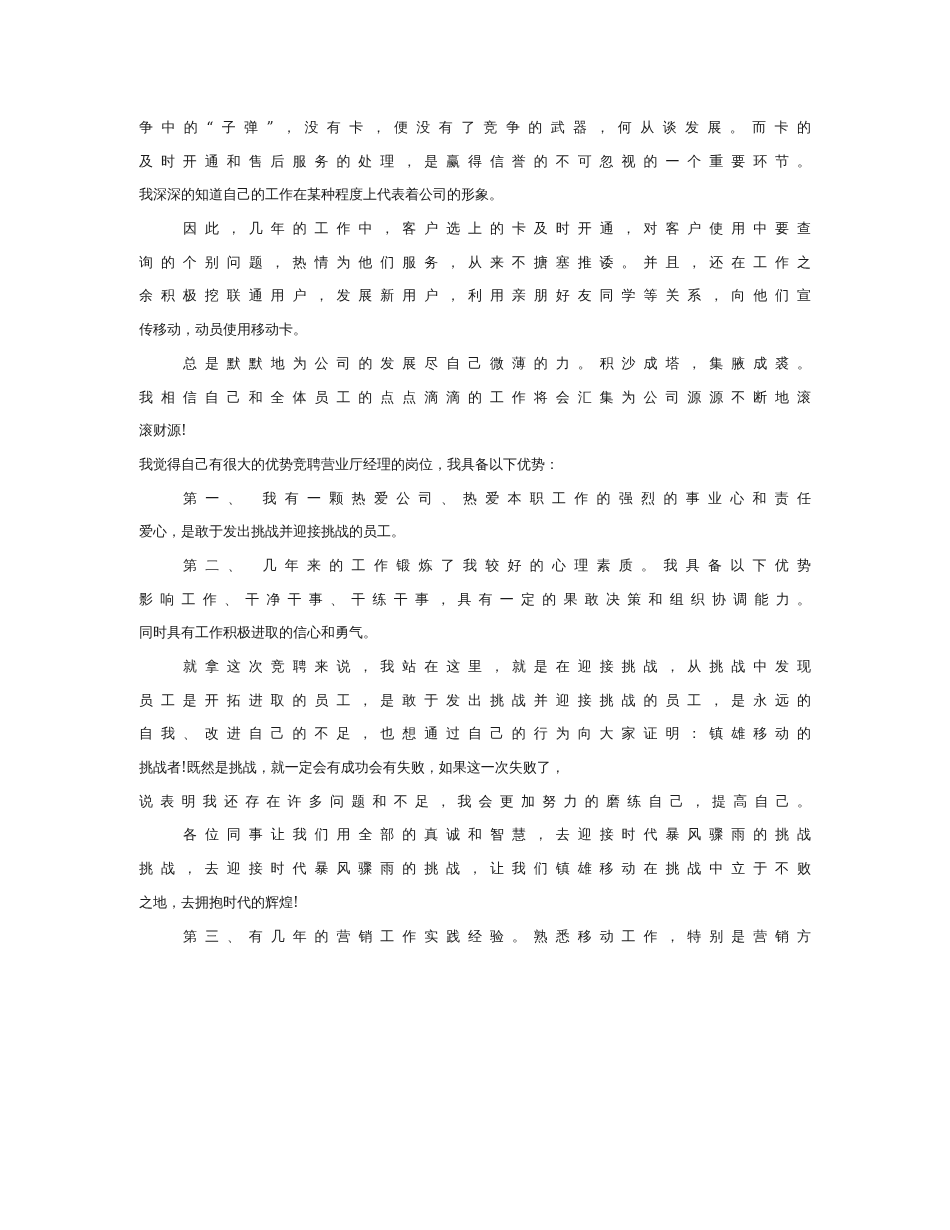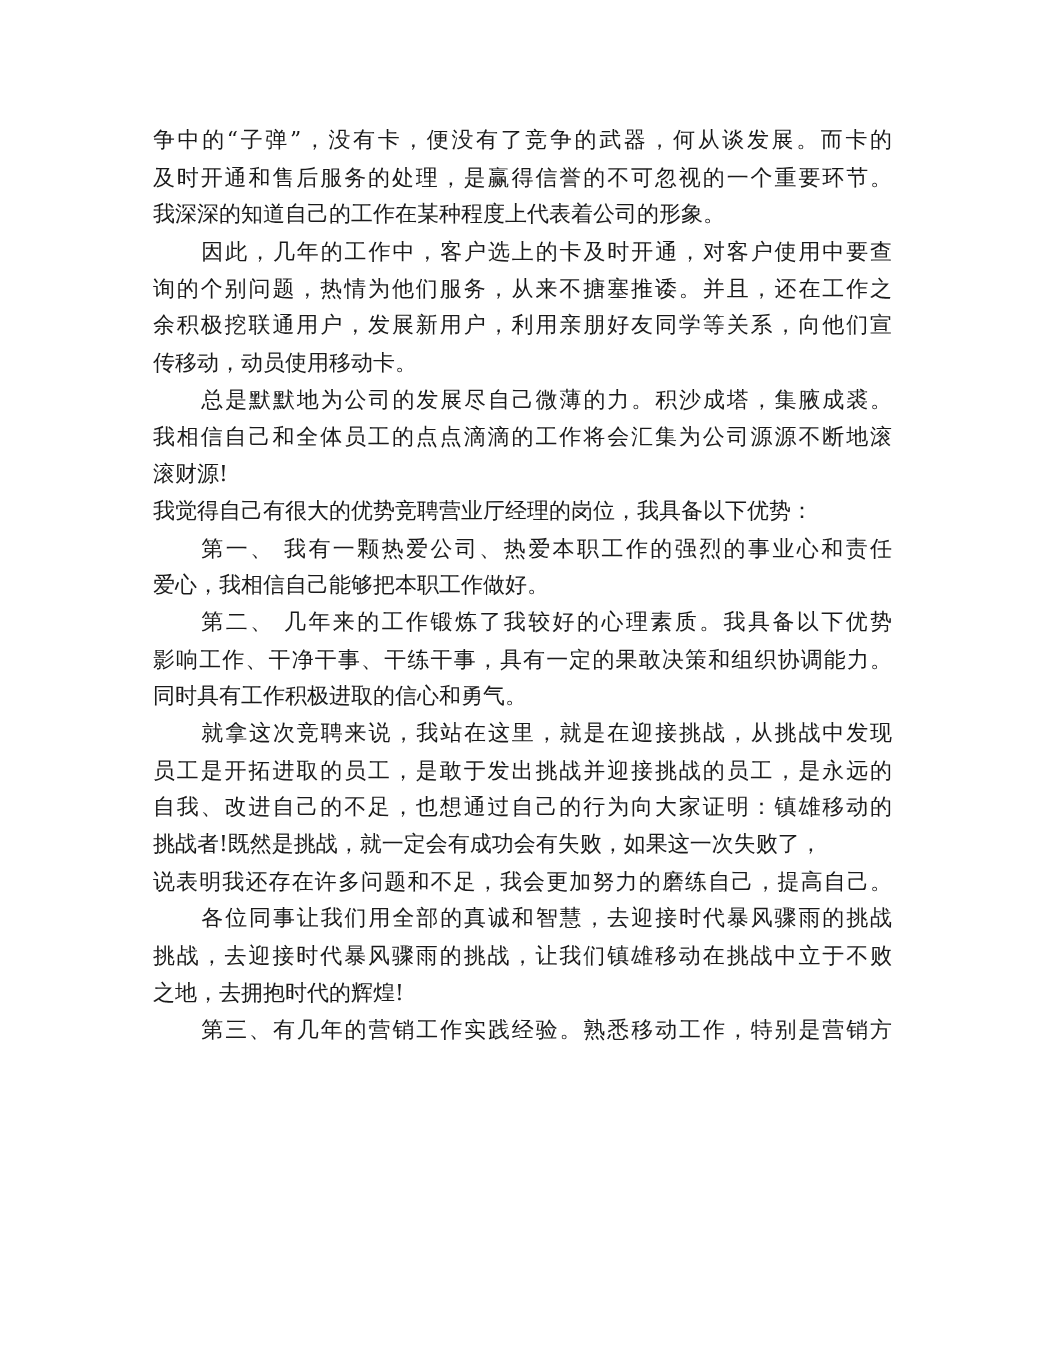--- a/index.html
+++ b/index.html
@@ -19,21 +19,21 @@
     width: 950px;
     height: 1230px;
     background: #ffffff;
   }
   .body-text {
     position: absolute;
     left: 139px;
     top: 111px;
     width: 672px;
     font-family: "DejaVu Serif", "Liberation Serif", serif;
-    font-size: 20px;
+    font-size: 14px;
     color: #1a1a1a;
   }
   .line {
     display: block;
     height: 33.7px;
     line-height: 33.7px;
     white-space: nowrap;
     overflow: visible;
   }
   .line.full {
@@ -68,21 +68,21 @@
       <span class="line full">我相信自己和全体员工的点点滴滴的工作将会汇集为公司源源不断地滚</span>
       <span class="line">滚财源!</span>
     </div>
 
     <div>
       <span class="line">我觉得自己有很大的优势竞聘营业厅经理的岗位，我具备以下优势：</span>
     </div>
 
     <div>
       <span class="line full indent">第一、 我有一颗热爱公司、热爱本职工作的强烈的事业心和责任</span>
-      <span class="line">爱心，我相信自己能够把本职工作做好。</span>
+      <span class="line">爱心，是敢于发出挑战并迎接挑战的员工。</span>
     </div>
 
     <div>
       <span class="line full indent">第二、 几年来的工作锻炼了我较好的心理素质。我具备以下优势</span>
       <span class="line full">影响工作、干净干事、干练干事，具有一定的果敢决策和组织协调能力。</span>
       <span class="line">同时具有工作积极进取的信心和勇气。</span>
     </div>
 
     <div>
       <span class="line full indent">就拿这次竞聘来说，我站在这里，就是在迎接挑战，从挑战中发现</span>

